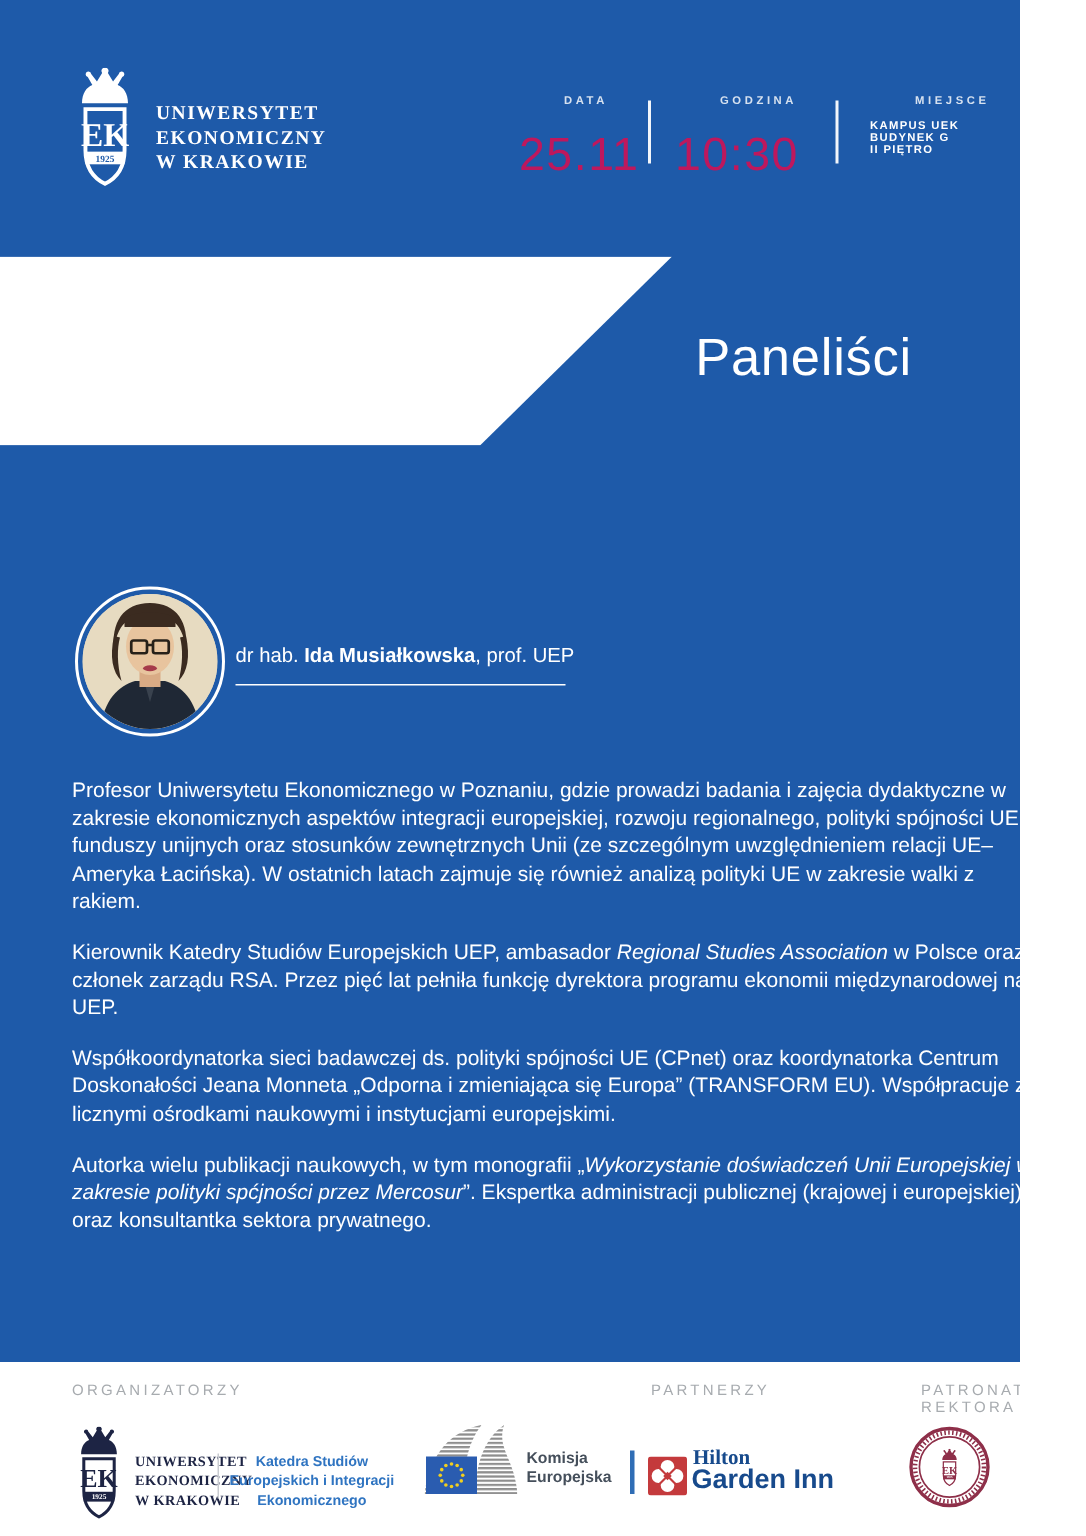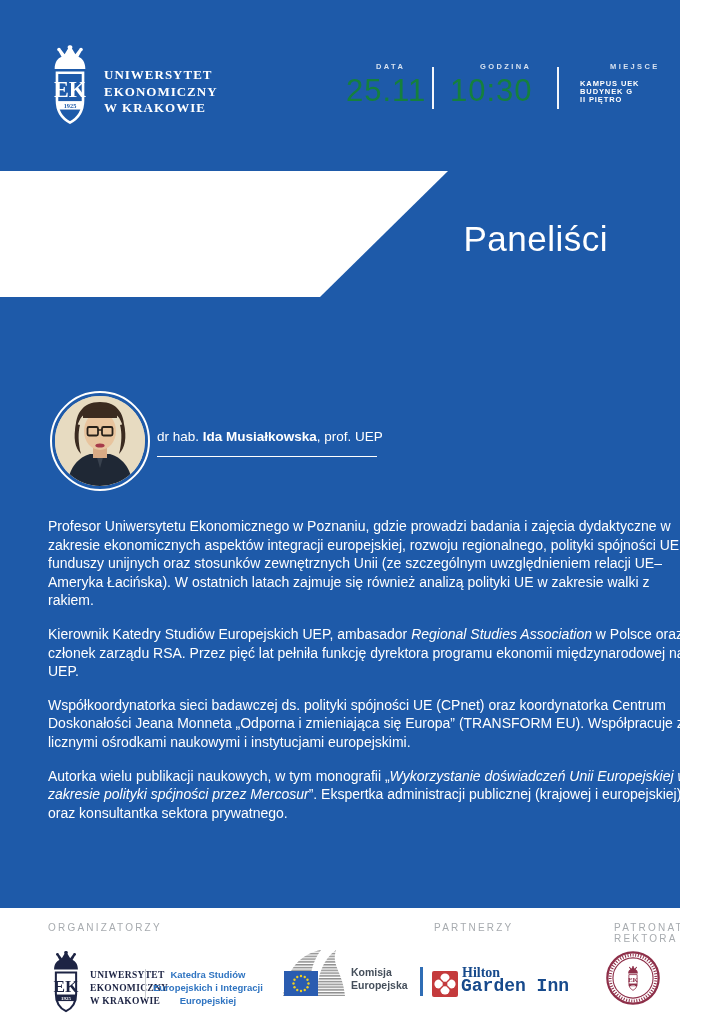--- a/index.html
+++ b/index.html
@@ -13,21 +13,21 @@
   
   .uek-emblem-header { position:absolute; left:47px; top:45px; width:46px; height:80px; color:#ffffff; --emblem-bg:#1e5aa9; }
   .uek-name-header {
     position:absolute; left:104px; top:67px; color:#ffffff;
     font-family:"Liberation Serif", serif; font-weight:600;
     font-size:13px; line-height:16.5px; letter-spacing:1px;
   }
   .event-info { position:absolute; left:346px; top:62px; color:#ffffff; }
   .info-group { position:absolute; top:0; }
   .info-label { font-size:7.5px; font-weight:700; letter-spacing:2.4px; color:rgba(255,255,255,0.82);margin-left:30px; }
-  .info-value { margin-top:2px; font-size:31px; font-weight:500; letter-spacing:1px; color:#15803d; }
+  .info-value { margin-top:14px; font-size:31px; font-weight:500; letter-spacing:1px; color:#be185d; }
   .info-lines { margin-top:9px; font-size:7.5px; font-weight:700; letter-spacing:0.9px; line-height:7.8px; }
   .info-lines span { display:block; }
   .info-sep { position:absolute; top:5px; width:1.5px; height:42px; background:rgba(255,255,255,0.95); }
 
   
   .white-band {
     position:absolute; left:0; top:171px; width:724px; height:126px; background:#ffffff;
     -webkit-clip-path:polygon(0 0, 448px 0, 320px 126px, 0 126px);
     clip-path:polygon(0 0, 448px 0, 320px 126px, 0 126px);
   }
@@ -70,21 +70,21 @@
   .katedra-name {
     position:absolute; left:153px; top:61px; color:#2f74c1;
     font-size:9.5px; font-weight:700; line-height:12.8px;text-align:center;
   }
   .eu-logo { position:absolute; left:283px; top:42px; }
   .eu-text { position:absolute; left:351px; top:58px; color:#454f5b; font-size:10.5px; font-weight:700; line-height:13px; }
   .eu-bar { position:absolute; left:420px; top:59px; width:3px; height:29px; background:#2f6db5; }
 
   .hilton-square { position:absolute; left:432px; top:63px; }
   .hilton-line1 { position:absolute; left:462px; top:57px; color:#174a8c; font-family:"Liberation Serif", serif; font-weight:700; font-size:14px; }
-  .hilton-line2 { position:absolute; left:461px; top:68px; color:#174a8c; font-family:Liberation Mono, monospace; font-weight:700; font-size:18px;text-align:right; }
+  .hilton-line2 { position:absolute; left:461px; top:68px; color:#174a8c; font-family:Liberation Sans, sans-serif; font-weight:700; font-size:18px;text-align:right; }
 
   .seal { position:absolute; left:605px; top:42px; }
 </style>
 </head>
 <body>
 
 <div class="page">
 
   <div class="blue-area"></div>
 
@@ -172,21 +172,21 @@
     </svg>
     <div class="uek-name-footer">
       <div>UNIWERSYTET</div>
       <div>EKONOMICZNY</div>
       <div>W KRAKOWIE</div>
     </div>
     <div class="footer-sep"></div>
     <div class="katedra-name">
       <div>Katedra Studiów</div>
       <div>Europejskich i Integracji</div>
-      <div>Europejskiej</div>
+      <div>Ekonomicznego</div>
     </div>
 
     <svg class="eu-logo" width="62" height="50" viewBox="0 0 62 50">
       <defs>
         <pattern id="hstripes" width="62" height="2.8" patternUnits="userSpaceOnUse">
           <rect width="62" height="1.5" fill="#8e8e8e"></rect>
         </pattern>
         <clipPath id="bshape1">
             <path d="M0,46 C4,18 18,4 38,0 C28,13 26,30 26,46 Z"></path>
           </clipPath>

